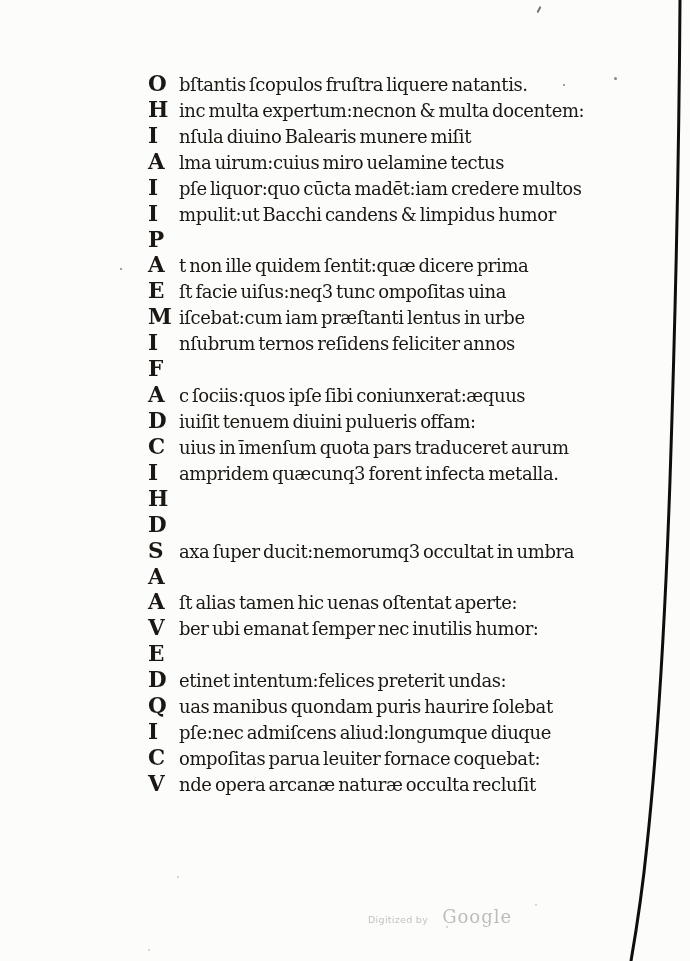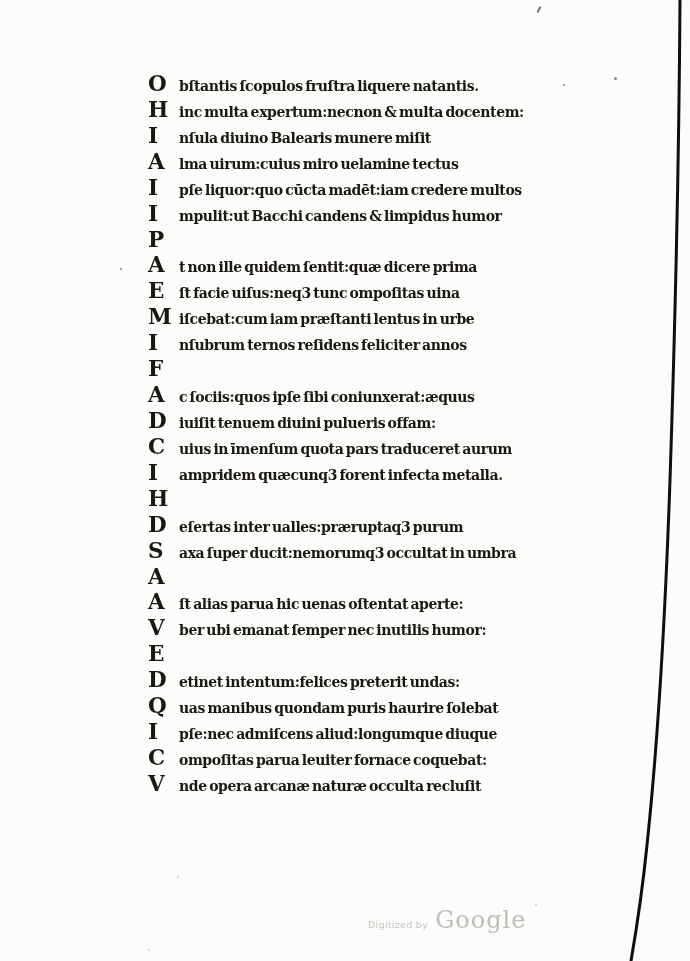--- a/index.html
+++ b/index.html
@@ -30,46 +30,46 @@
     color:var(--ink);
   }
   .cap{
     flex:0 0 31px;
     width:31px;
     font-size:21.5px;
     font-weight:700;
     letter-spacing:0;
   }
   .vbody{
-    font-size:14px;
-    font-weight:700;
+    font-size:18px;
+    font-weight:400;
     letter-spacing:-0.4px;
     word-spacing:-2px;
   }
   .page-edge-svg{
     position:absolute;left:0;top:0;
     pointer-events:none;
   }
   .watermark{
     position:absolute;
     left:368px;top:906px;
     display:flex;
     align-items:baseline;
-    gap:7px;
+    gap:14px;
     user-select:none;
   }
   .wm-prefix{
     font-family:"DejaVu Sans","Liberation Sans",sans-serif;
     font-size:9.5px;
     color:#c3c3c0;
     letter-spacing:0.3px;
   }
   .wm-brand{
     font-family:"DejaVu Serif","Liberation Serif",serif;
-    font-size:24px;
+    font-size:18px;
     color:var(--wm);
     letter-spacing:1px;
   }
   .speck{
     position:absolute;
     background:#4a463f;
     border-radius:50%;
     width:2px;height:2px;
     opacity:.65;
   }
@@ -178,35 +178,34 @@
       <span class="cap">I</span>
       <span class="vbody">ampridem quæcunq3 forent infecta metalla.</span>
     </div>
 
     <div class="verse">
       <span class="cap">H</span>
     </div>
 
     <div class="verse">
       <span class="cap">D</span>
-      <span class="vbody">eſertas inter ualles:præruptaq3 purum</span>
     </div>
 
     <div class="verse">
       <span class="cap">S</span>
       <span class="vbody">axa ſuper ducit:nemorumq3 occultat in umbra</span>
     </div>
 
     <div class="verse">
       <span class="cap">A</span>
     </div>
 
     <div class="verse">
       <span class="cap">A</span>
-      <span class="vbody">ſt alias parua hic uenas oſtentat aperte:</span>
+      <span class="vbody">ſt alias tamen hic uenas oſtentat aperte:</span>
     </div>
 
     <div class="verse">
       <span class="cap">V</span>
       <span class="vbody">ber ubi emanat ſemper nec inutilis humor:</span>
     </div>
 
     <div class="verse">
       <span class="cap">E</span>
     </div>

